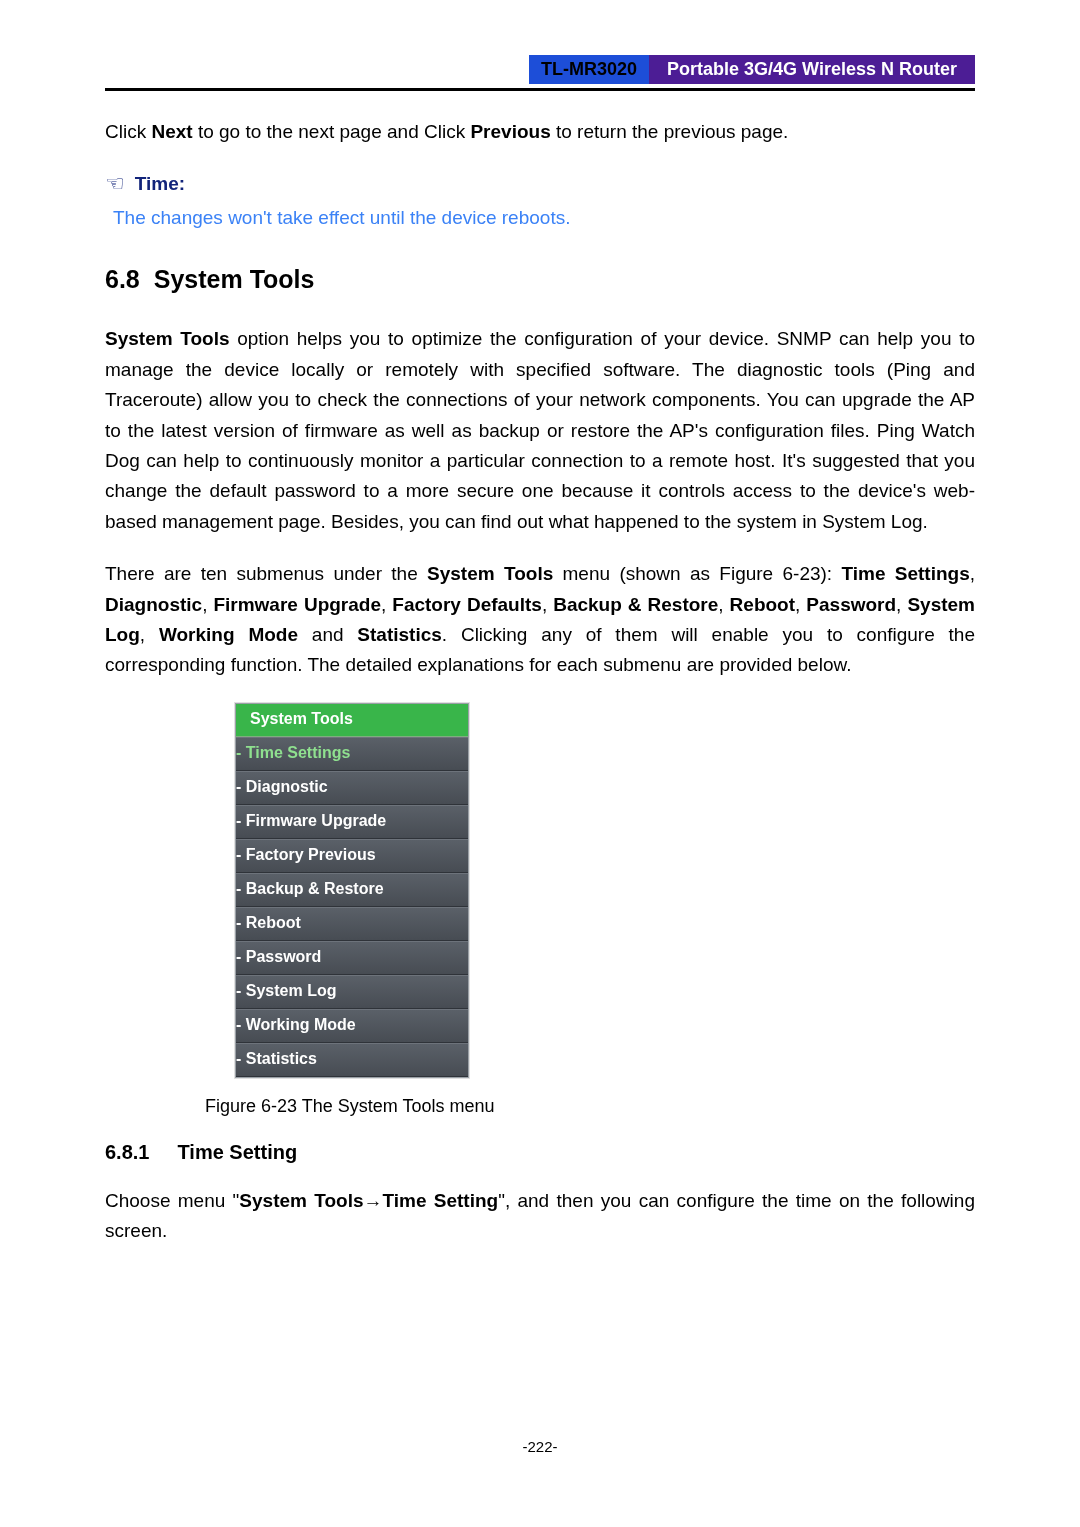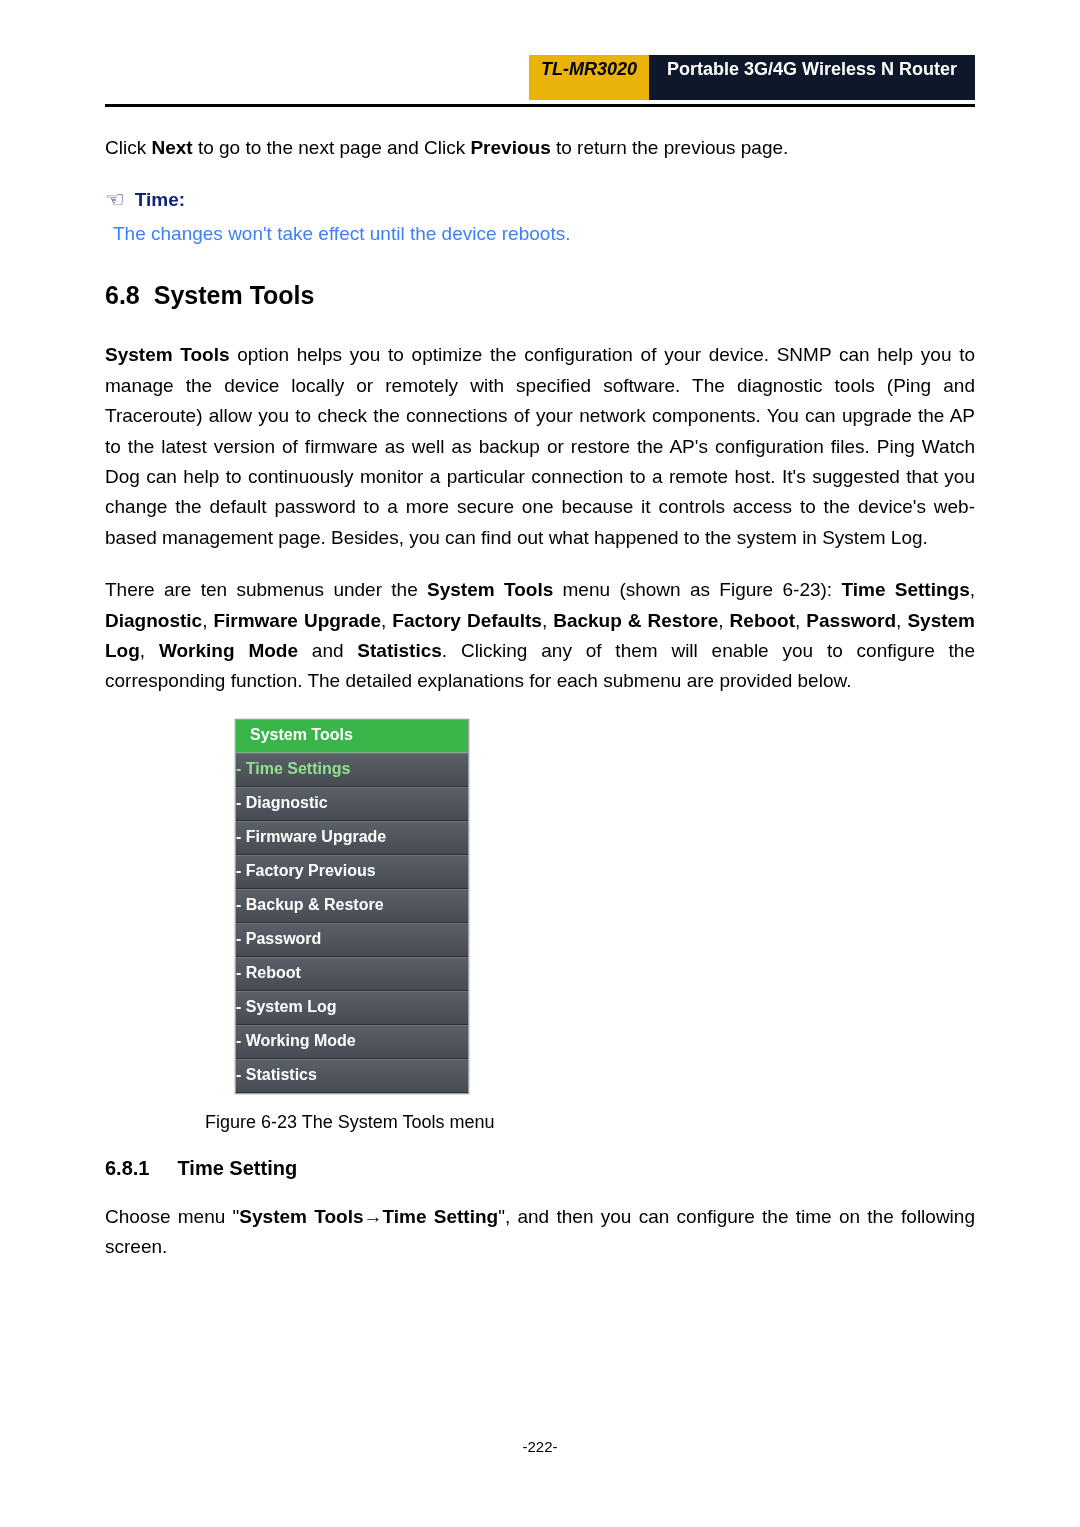--- a/index.html
+++ b/index.html
@@ -17,33 +17,32 @@
     box-sizing: border-box;
     position: relative;
   }
   .header-row {
     display: flex;
     justify-content: flex-end;
     align-items: stretch;
     margin-bottom: 4px;
   }
   .model-box {
-    background: #eab308;
+    background: #1d4ed8;
     color: #000;
     font-weight: bold;
     font-size: 18px;
     padding: 4px 12px 4px 12px;
-    font-style: italic;
   }
   .title-box {
-    background: #0f172a;
+    background: #4c1d95;
     color: #fff;
     font-weight: bold;
     font-size: 18px;
-    padding: 4px 18px 20px 18px;
+    padding: 4px 18px 4px 18px;
   }
   .header-rule {
     border: none;
     border-top: 3px solid #000;
     margin: 0 0 26px 0;
   }
   .body-text {
     font-size: 19px;
     line-height: 1.6;
     text-align: justify;
@@ -167,22 +166,22 @@
   </p>
 
   <div class="menu-wrap">
     <div class="menu">
       <div class="menu-header">System Tools</div>
       <div class="menu-item active">- Time Settings</div>
       <div class="menu-item">- Diagnostic</div>
       <div class="menu-item">- Firmware Upgrade</div>
       <div class="menu-item">- Factory Previous</div>
       <div class="menu-item">- Backup &amp; Restore</div>
+      <div class="menu-item">- Reboot</div>
       <div class="menu-item">- Password</div>
-      <div class="menu-item">- Reboot</div>
       <div class="menu-item">- System Log</div>
       <div class="menu-item">- Working Mode</div>
       <div class="menu-item">- Statistics</div>
     </div>
   </div>
 
   <div class="figure-caption">Figure 6-23 The System Tools menu</div>
 
   <div class="h3">
     <span>6.8.1</span>

